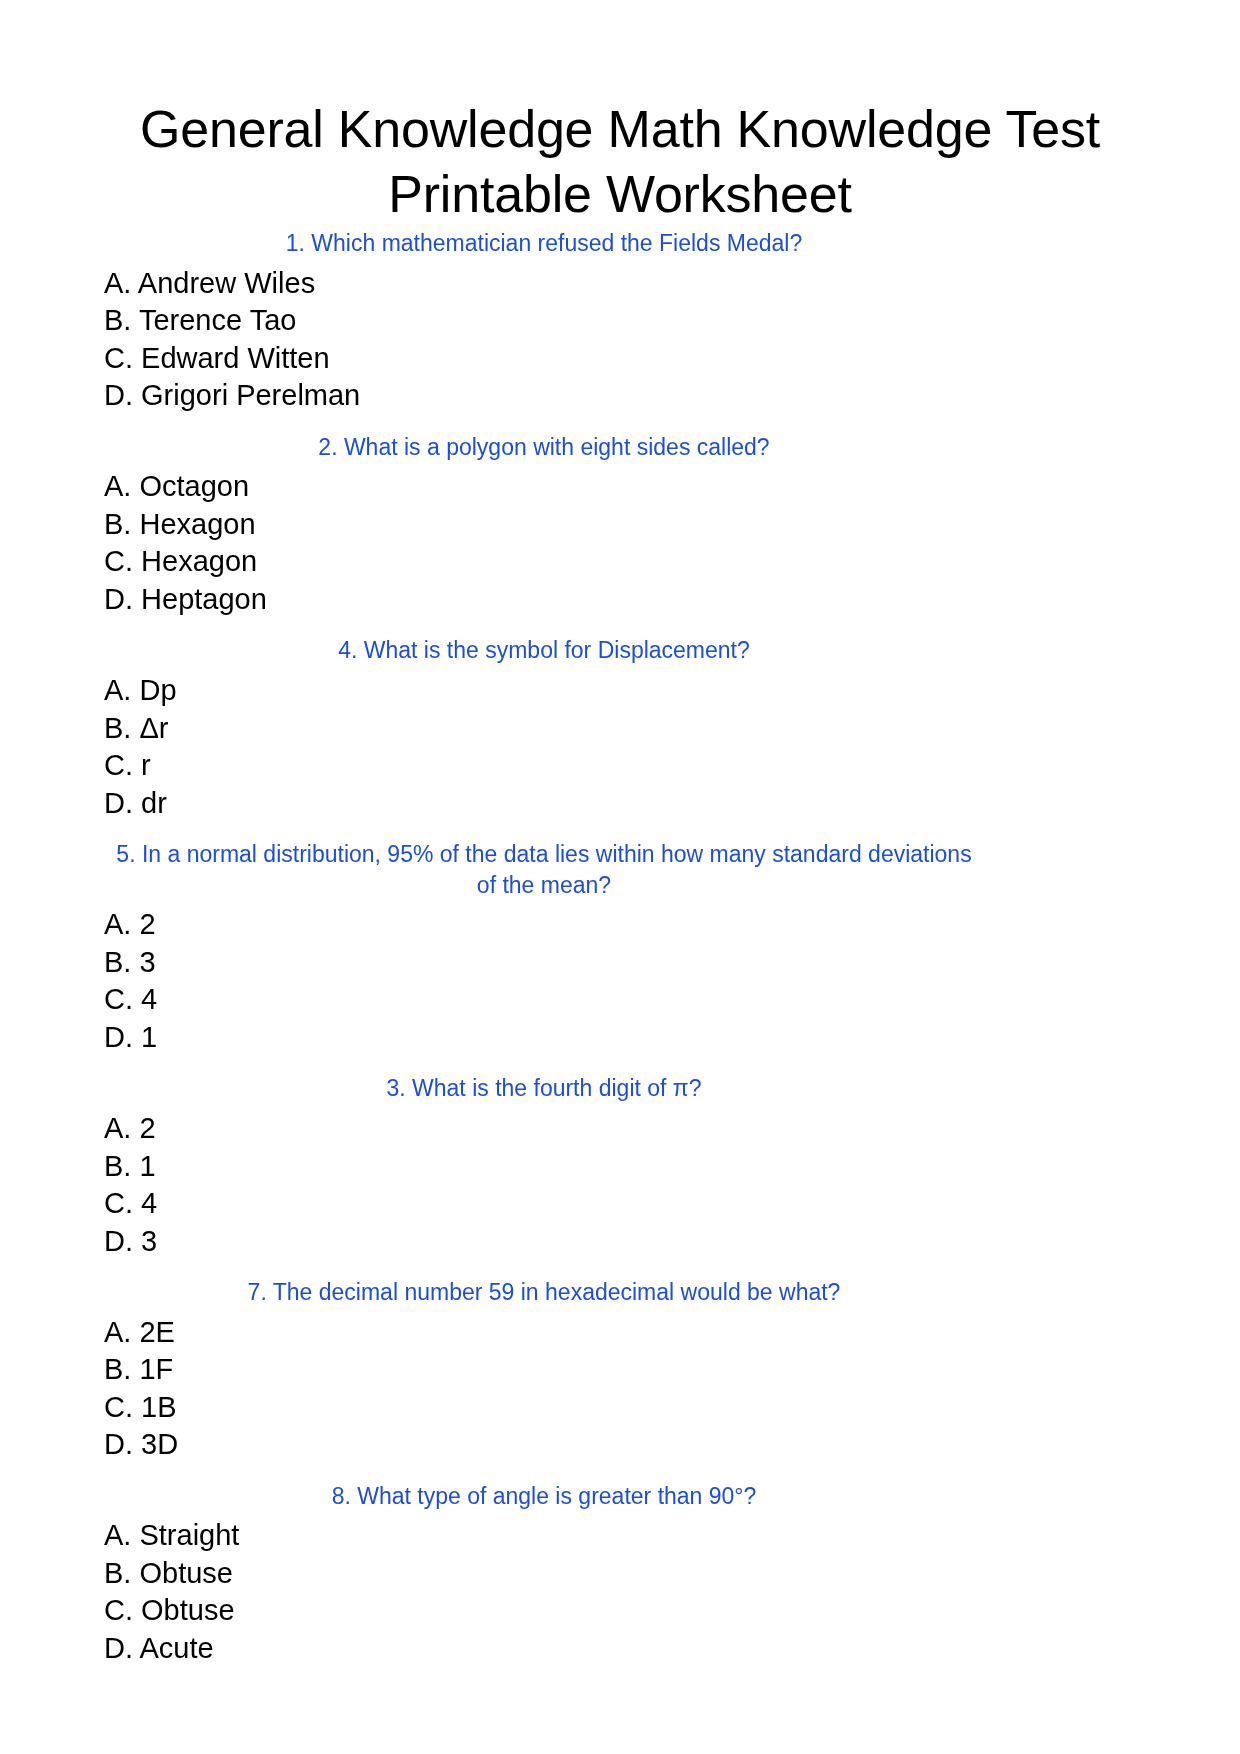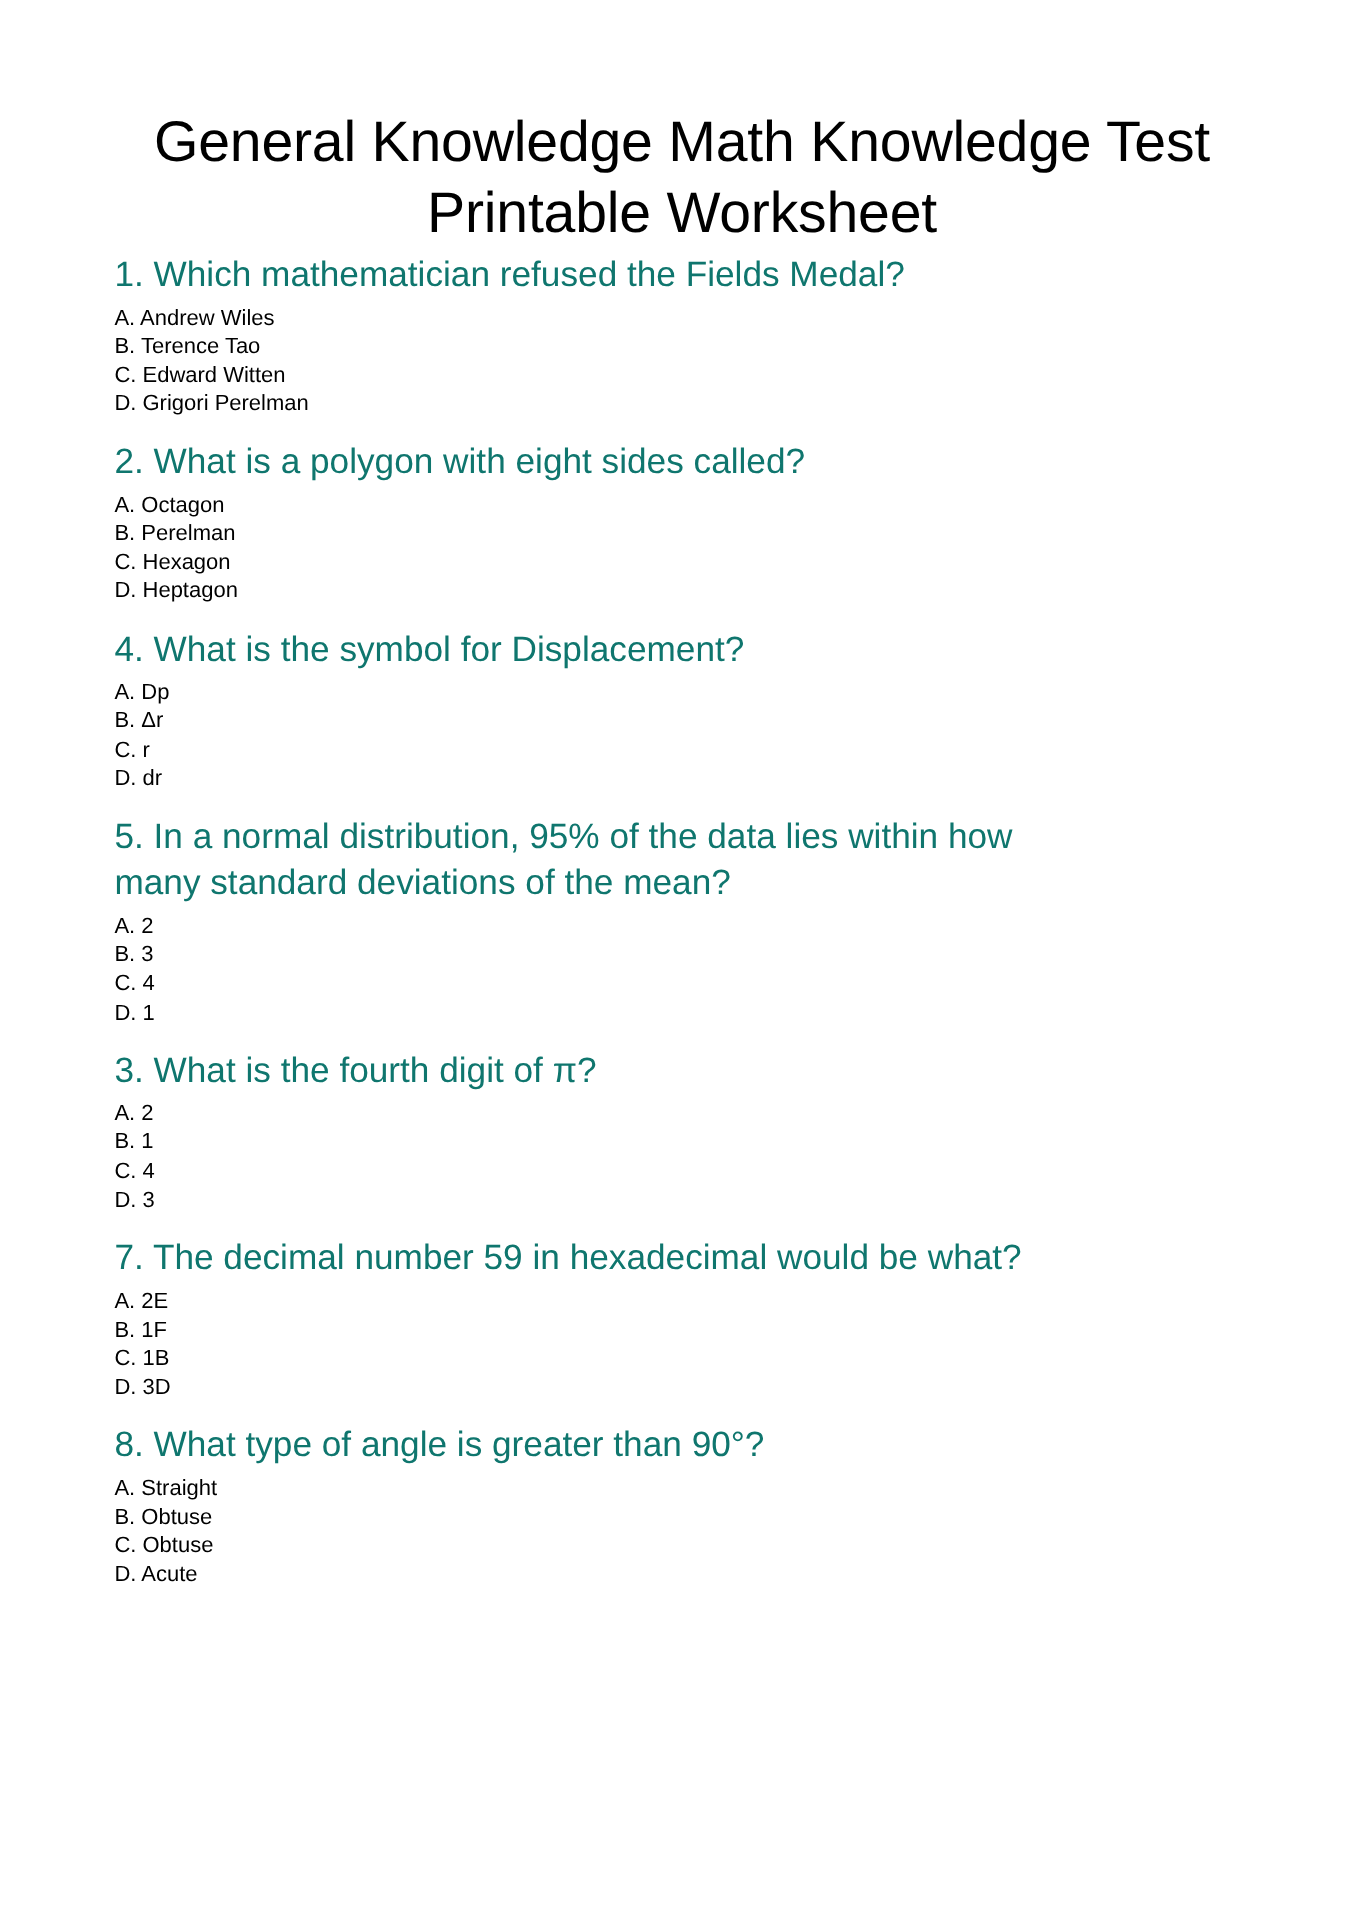--- a/index.html
+++ b/index.html
@@ -47,33 +47,34 @@
     top: 228px;
     width: 1000px;
   }
   .question-block {
     margin: 0 0 18px 0;
   }
   .question-block:last-child {
     margin-bottom: 16px;
   }
   .question-text {
-    font-size: 32px;
+    font-size: 23px;
     line-height: 1.33;
-    color: #0f766e;
+    color: #1d4ed8;
     margin: 0 0 6px 0;
     max-width: 880px;
+    text-align: center;
   }
   .option-list {
     list-style: none;
     margin: 0;
     padding: 0;
   }
   .option-item {
-    font-size: 20px;
+    font-size: 29px;
     line-height: 1.26;
     color: #000000;
     padding: 0;
     margin: 0 0 1px 0;
     white-space: pre;
   }
 </style>
 </head>
 <body>
 
@@ -89,21 +90,21 @@
             <li class="option-item">A. Andrew Wiles</li>
             <li class="option-item">B. Terence Tao</li>
             <li class="option-item">C. Edward Witten</li>
             <li class="option-item">D. Grigori Perelman</li>
           </ul>
         </div>
         <div class="question-block">
           <p class="question-text">2. What is a polygon with eight sides called?</p>
           <ul class="option-list">
             <li class="option-item">A. Octagon</li>
-            <li class="option-item">B. Perelman</li>
+            <li class="option-item">B. Hexagon</li>
             <li class="option-item">C. Hexagon</li>
             <li class="option-item">D. Heptagon</li>
           </ul>
         </div>
         <div class="question-block">
           <p class="question-text">4. What is the symbol for Displacement?</p>
           <ul class="option-list">
             <li class="option-item">A. Dp</li>
             <li class="option-item">B. Δr</li>
             <li class="option-item">C. r</li>

